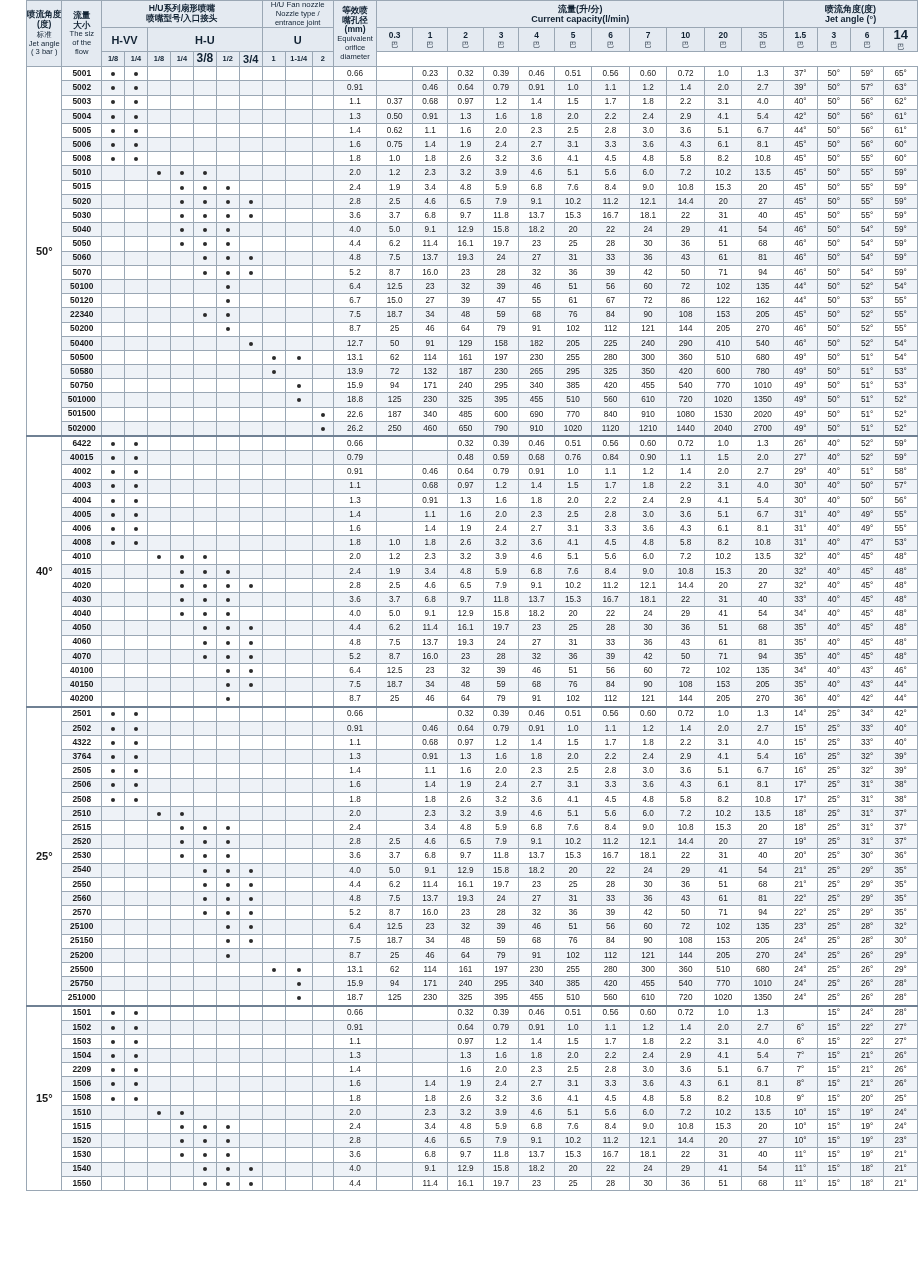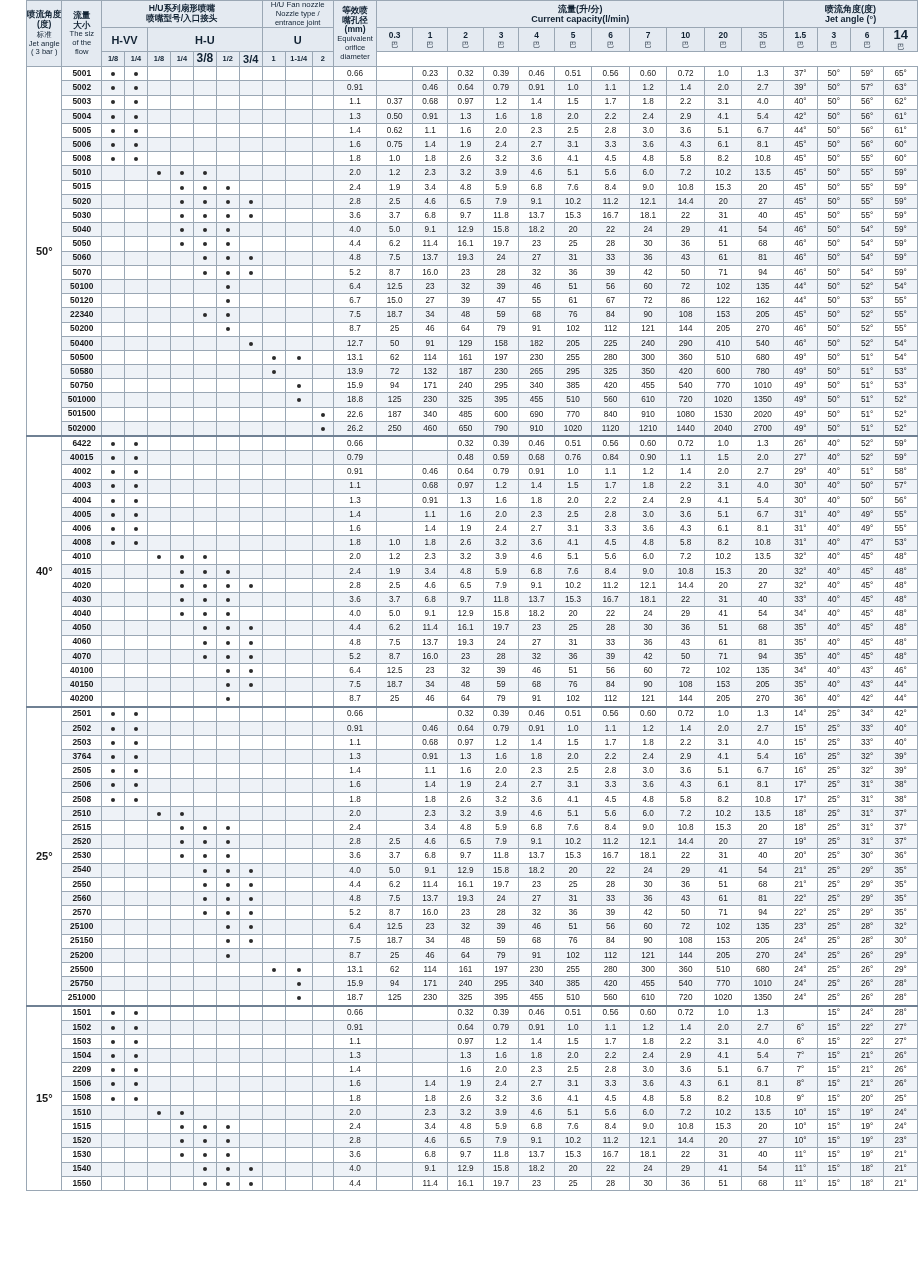--- a/index.html
+++ b/index.html
@@ -1546,21 +1546,21 @@
             <td>1.2</td>
             <td>1.4</td>
             <td>2.0</td>
             <td>2.7</td>
             <td>15°</td>
             <td>25°</td>
             <td>33°</td>
             <td>40°</td>
           </tr>
           <tr>
-            <td class="model">2503</td>
+            <td class="model">4322</td>
             <td><span class="dot"></span></td>
             <td><span class="dot"></span></td>
             <td></td>
             <td></td>
             <td></td>
             <td></td>
             <td></td>
             <td></td>
             <td></td>
             <td></td>

